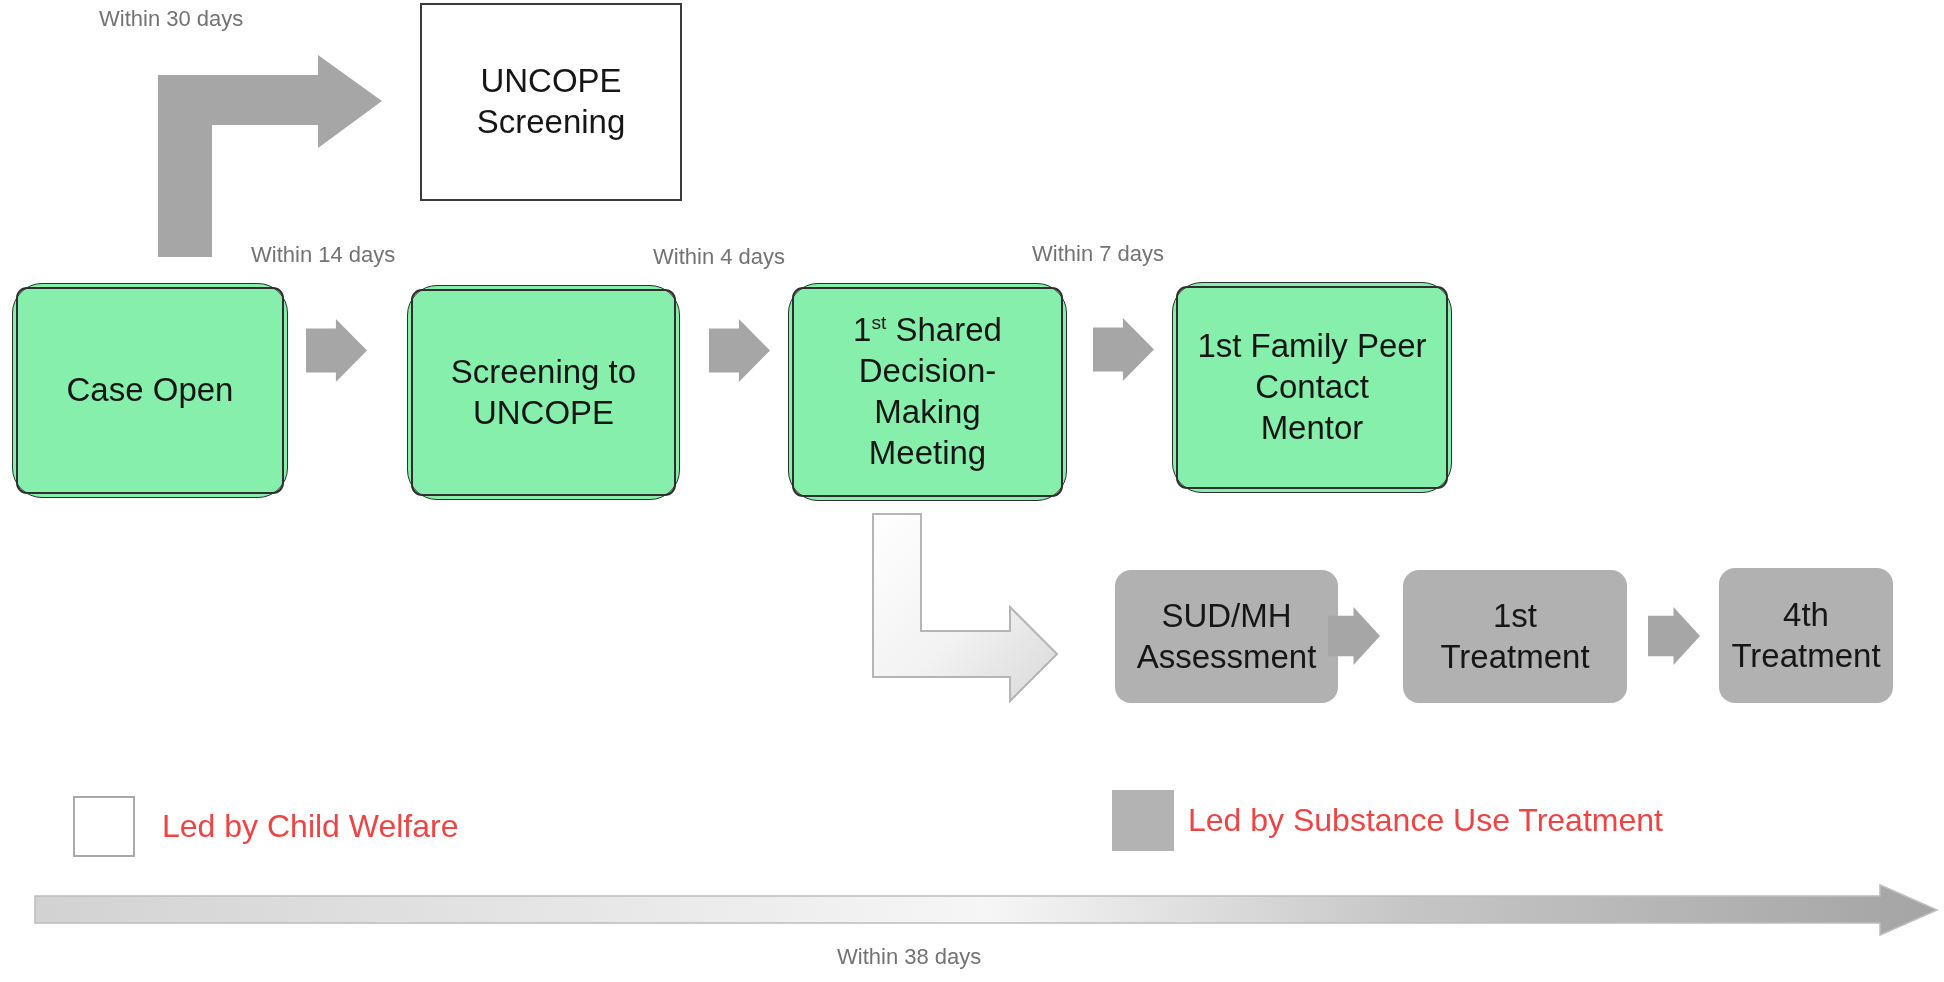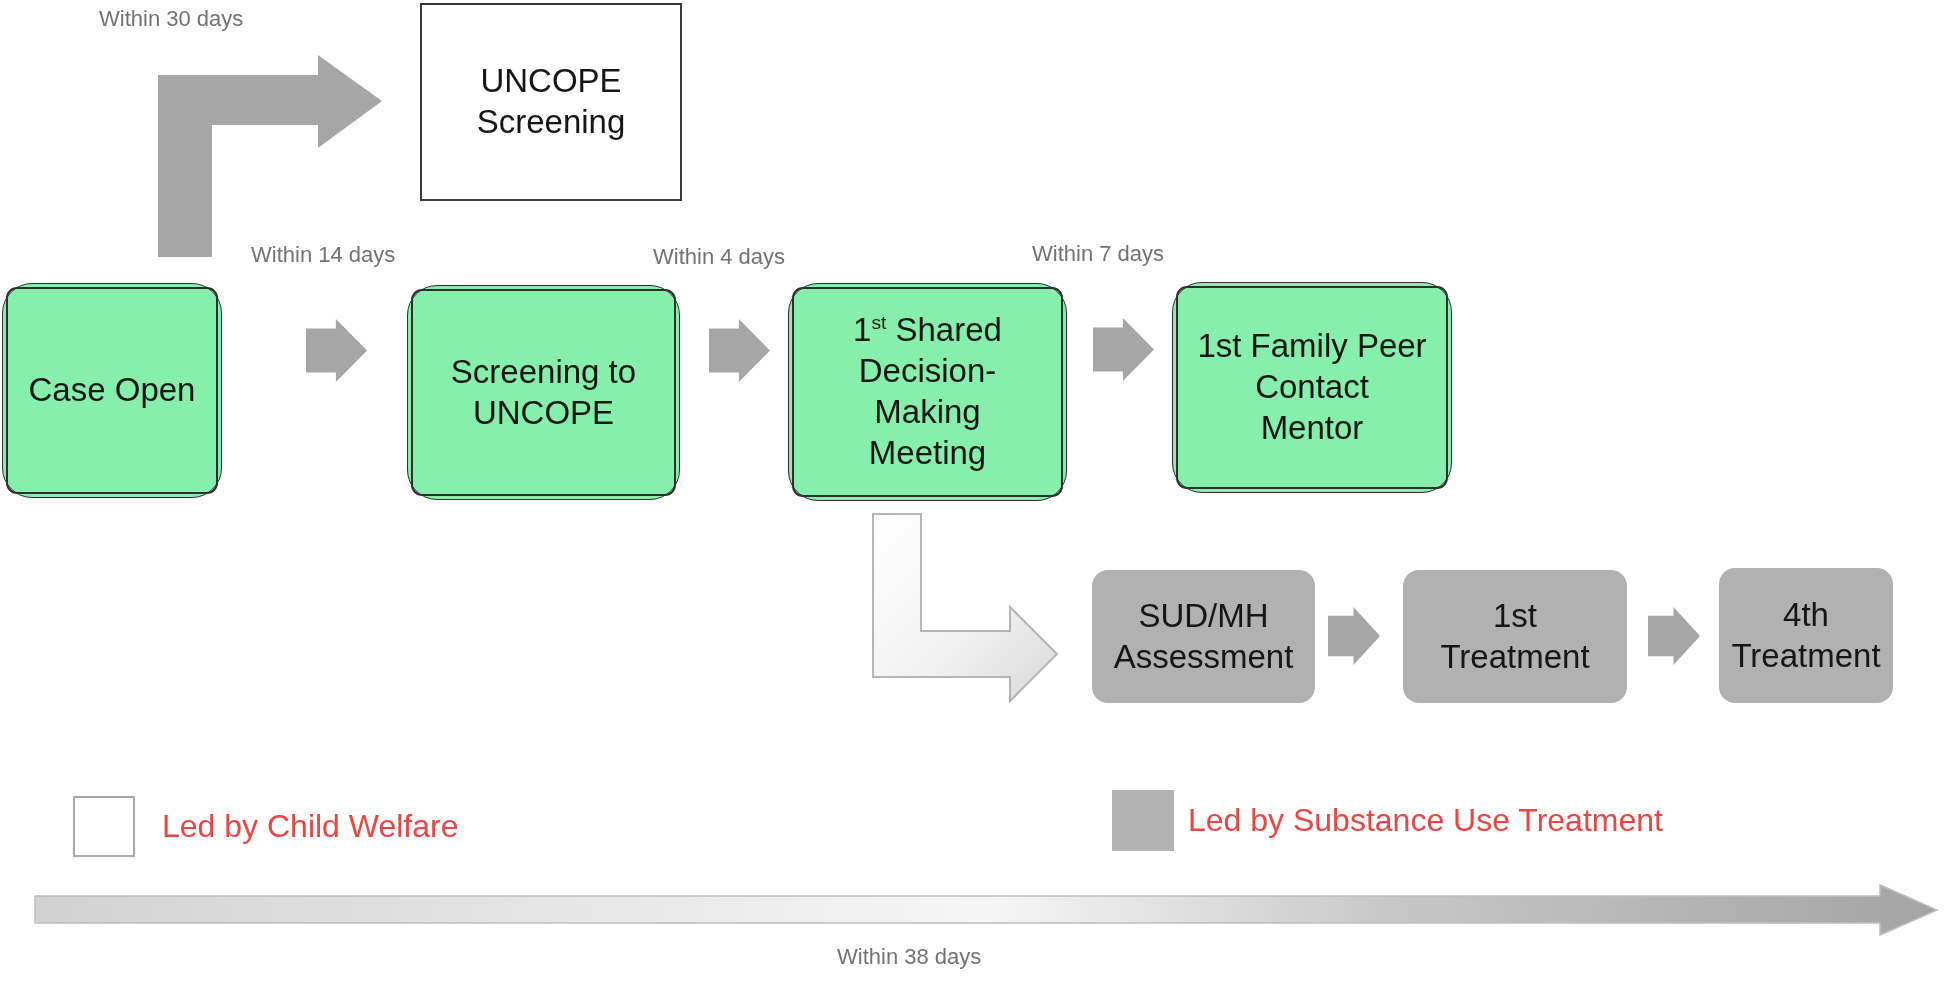--- a/index.html
+++ b/index.html
@@ -60,21 +60,21 @@
     <polygon points="0,20 160,20 160,0 224,46 160,93 160,70 54,70 54,202 0,202" fill="#a6a6a6"></polygon>
   </svg>
 
   <div class="sqbox" style="left:420px;top:3px;width:262px;height:198px;">
     <div class="box-text">
       <span class="ln">UNCOPE</span>
       <span class="ln">Screening</span>
     </div>
   </div>
 
-  <div class="wbox" style="left:2px;top:283px;width:220px;height:215px;">
+  <div class="wbox" style="left:12px;top:283px;width:276px;height:215px;">
     <div class="wbox-inner">
       <div class="box-text">
         <span class="ln">Case Open</span>
       </div>
     </div>
   </div>
 
   <div class="barrow" style="left:306px;top:319px;width:61px;height:63px;"></div>
 
   <div class="wbox" style="left:407px;top:285px;width:273px;height:215px;">
@@ -115,21 +115,21 @@
     <defs>
       <linearGradient id="egrad" x1="0" y1="0" x2="1" y2="1">
         <stop offset="0%" stop-color="#ffffff"></stop>
         <stop offset="55%" stop-color="#f2f2f2"></stop>
         <stop offset="100%" stop-color="#d8d8d8"></stop>
       </linearGradient>
     </defs>
     <polygon points="0,0 48,0 48,117 137,117 137,93 184,140 137,187 137,163 0,163" fill="url(#egrad)" stroke="#b5b5b5" stroke-width="2"></polygon>
   </svg>
 
-  <div class="gbox" style="left:1092px;top:570px;width:223px;height:133px;">
+  <div class="gbox" style="left:1115px;top:570px;width:223px;height:133px;">
     <div class="box-text">
       <span class="ln">SUD/MH</span>
       <span class="ln">Assessment</span>
     </div>
   </div>
 
   <div class="barrow" style="left:1328px;top:607px;width:52px;height:58px;"></div>
 
   <div class="gbox" style="left:1403px;top:570px;width:224px;height:133px;">
     <div class="box-text">

